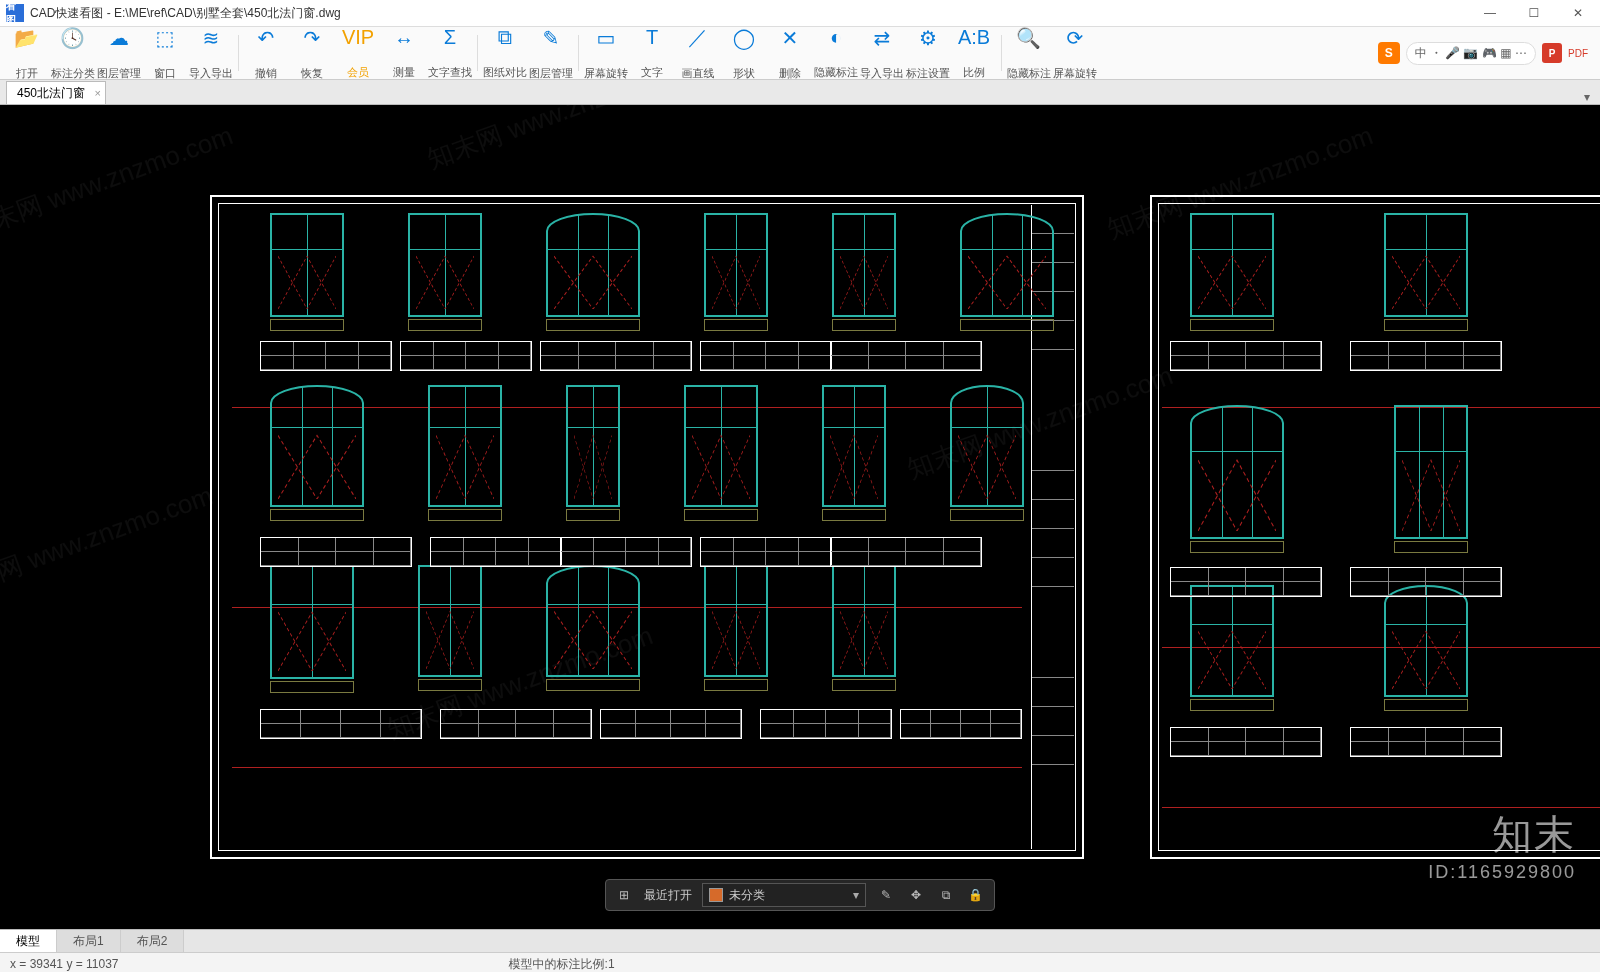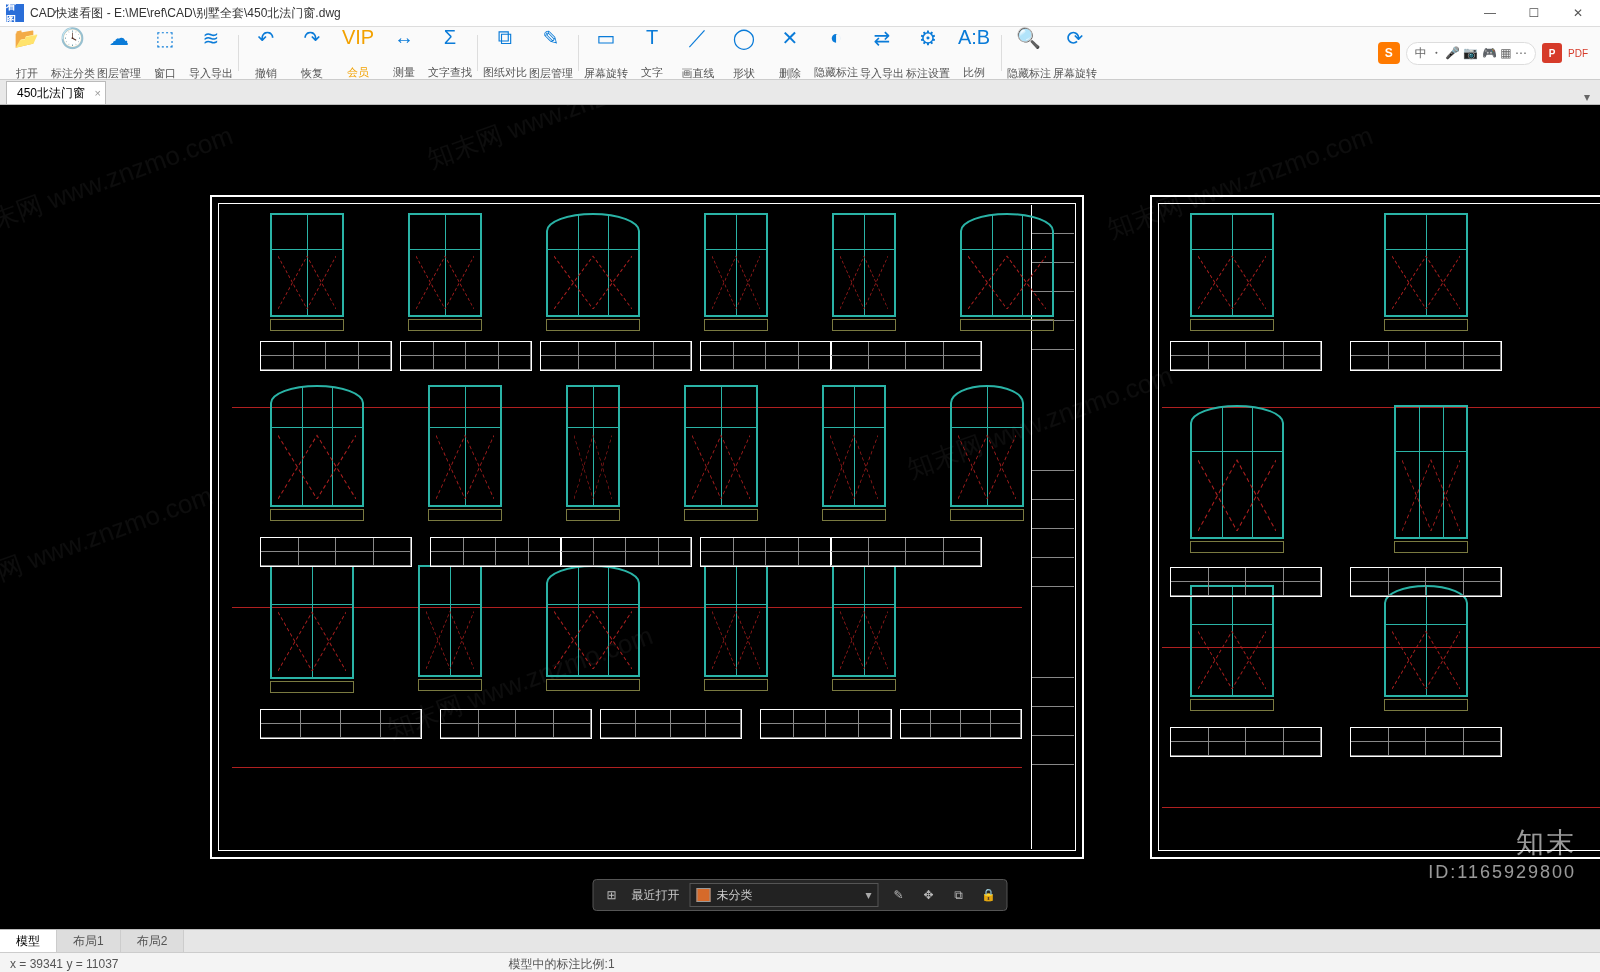--- a/index.html
+++ b/index.html
@@ -32,32 +32,32 @@
 .win{position:relative}
 .win .frame{border:2px solid #2ab3a6;background:rgba(0,0,0,0);position:relative}
 .win .diag{position:absolute;inset:6px;}
 .win .diag svg{width:100%;height:100%}
 .win .sill{height:10px;border:1px solid #7a7a40;margin-top:2px}
 .gline{position:absolute;height:1px;background:#b02020}
 .schedule{position:absolute;border:1px solid #fff}
 .schedule .r{display:flex;height:14px}
 .schedule .c{border-right:1px solid #888;border-bottom:1px solid #888;flex:1}
 .floatbar{position:absolute;left:50%;transform:translateX(-50%);bottom:18px;height:30px;background:rgba(40,40,40,.95);border:1px solid #555;border-radius:4px;display:flex;align-items:center;padding:0 8px;gap:10px;color:#ccc;font-size:12px}
-.floatbar .sel{display:flex;align-items:center;background:#222;border:1px solid #555;height:22px;padding:0 31px 0 6px;position:relative;min-width:150px}
+.floatbar .sel{display:flex;align-items:center;background:#222;border:1px solid #555;height:22px;padding:0 6px 0 6px;position:relative;min-width:150px}
 .floatbar .sw{width:12px;height:12px;background:#d66a2a;border:1px solid #999;margin-right:6px}
 .floatbar .sel:after{content:"▾";position:absolute;right:6px;color:#aaa}
 .floatbar .ib{width:20px;text-align:center;color:#bbb}
 .bottomtabs{height:22px;background:#e6e6e6;display:flex;align-items:center;border-top:1px solid #bbb;font-size:12px}
 .btab{padding:0 16px;height:22px;display:flex;align-items:center;border-right:1px solid #ccc;color:#555;background:#ddd}
 .btab.active{background:#fff;color:#000}
 .status{height:22px;background:#f4f4f4;border-top:1px solid #ccc;display:flex;align-items:center;color:#555;font-size:12px}
 .status .coord{padding:0 10px}
 .status .scale{margin-left:380px}
 .brand{position:absolute;right:24px;bottom:46px;color:rgba(255,255,255,.6);text-align:right;pointer-events:none}
-.brand .b1{font-size:28px;font-weight:300;letter-spacing:2px}
+.brand .b1{font-size:40px;font-weight:300;letter-spacing:2px}
 .brand .b2{font-size:18px;letter-spacing:2px}
 </style>
 </head>
 <body>
 
 <div class="titlebar">
   <div class="app-ico">看图</div>
   <div class="title">CAD快速看图 - E:\ME\ref\CAD\别墅全套\450北法门窗.dwg</div>
   <div class="winbtns">
     <div>—</div>

